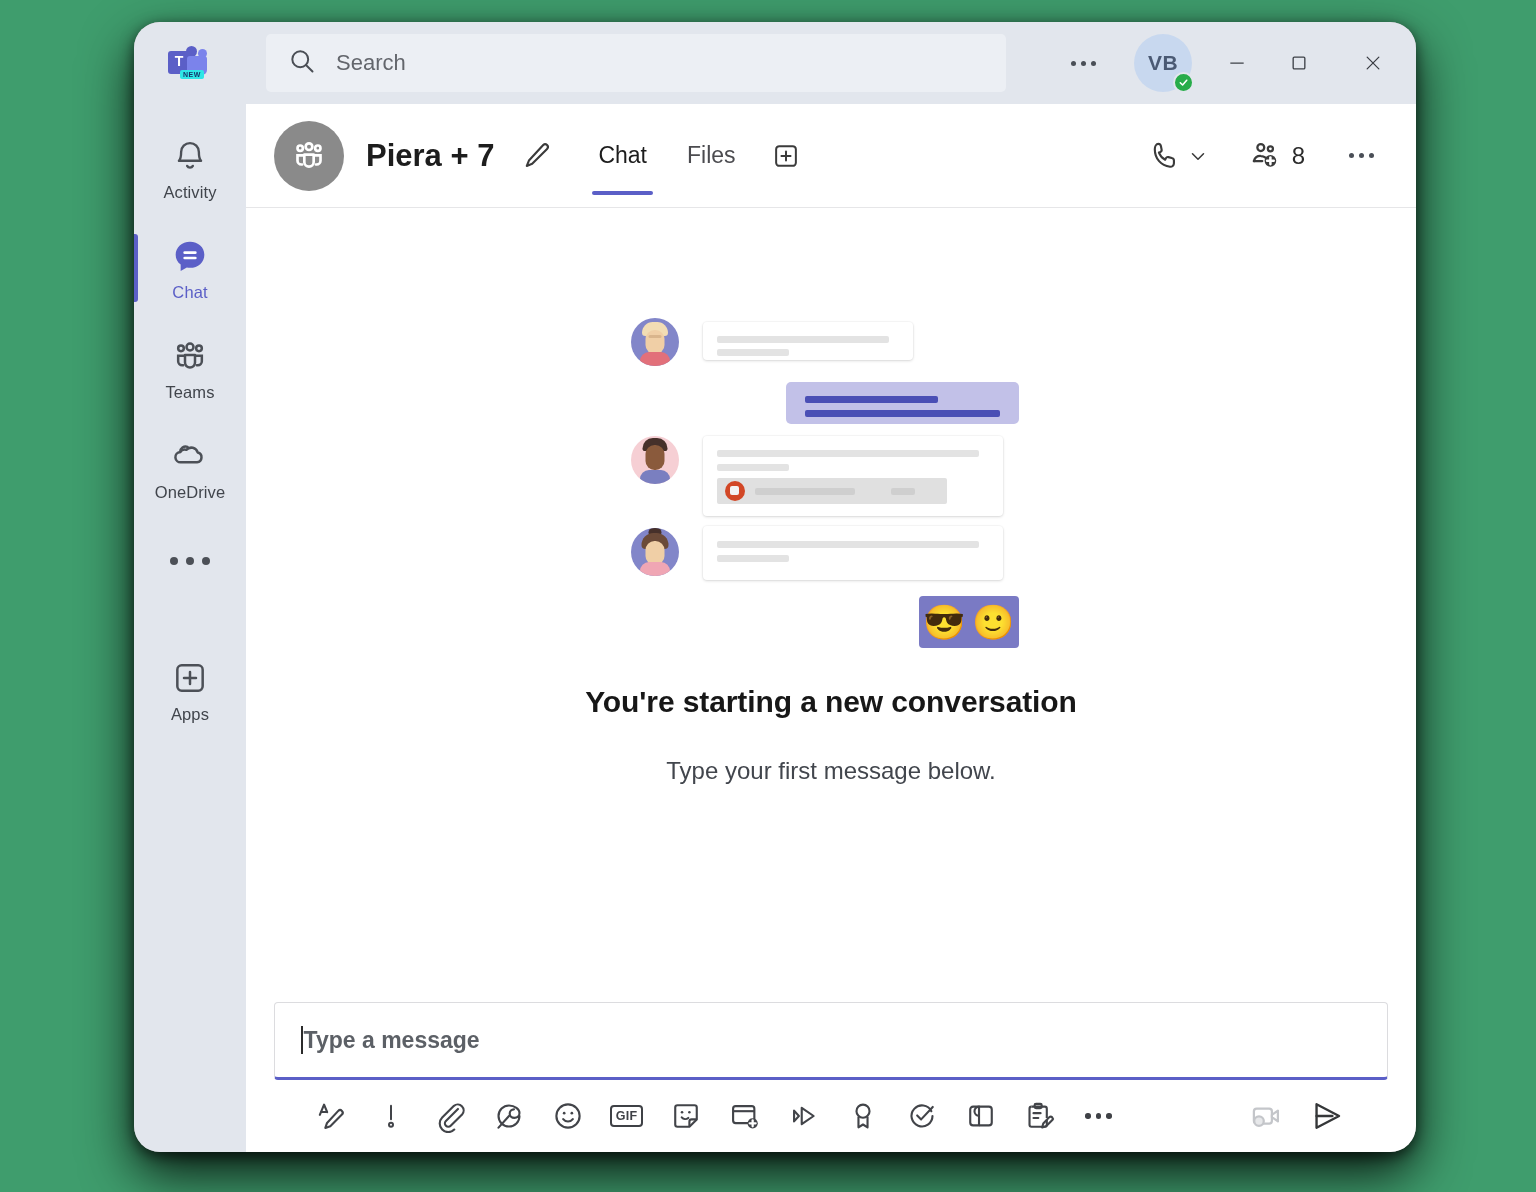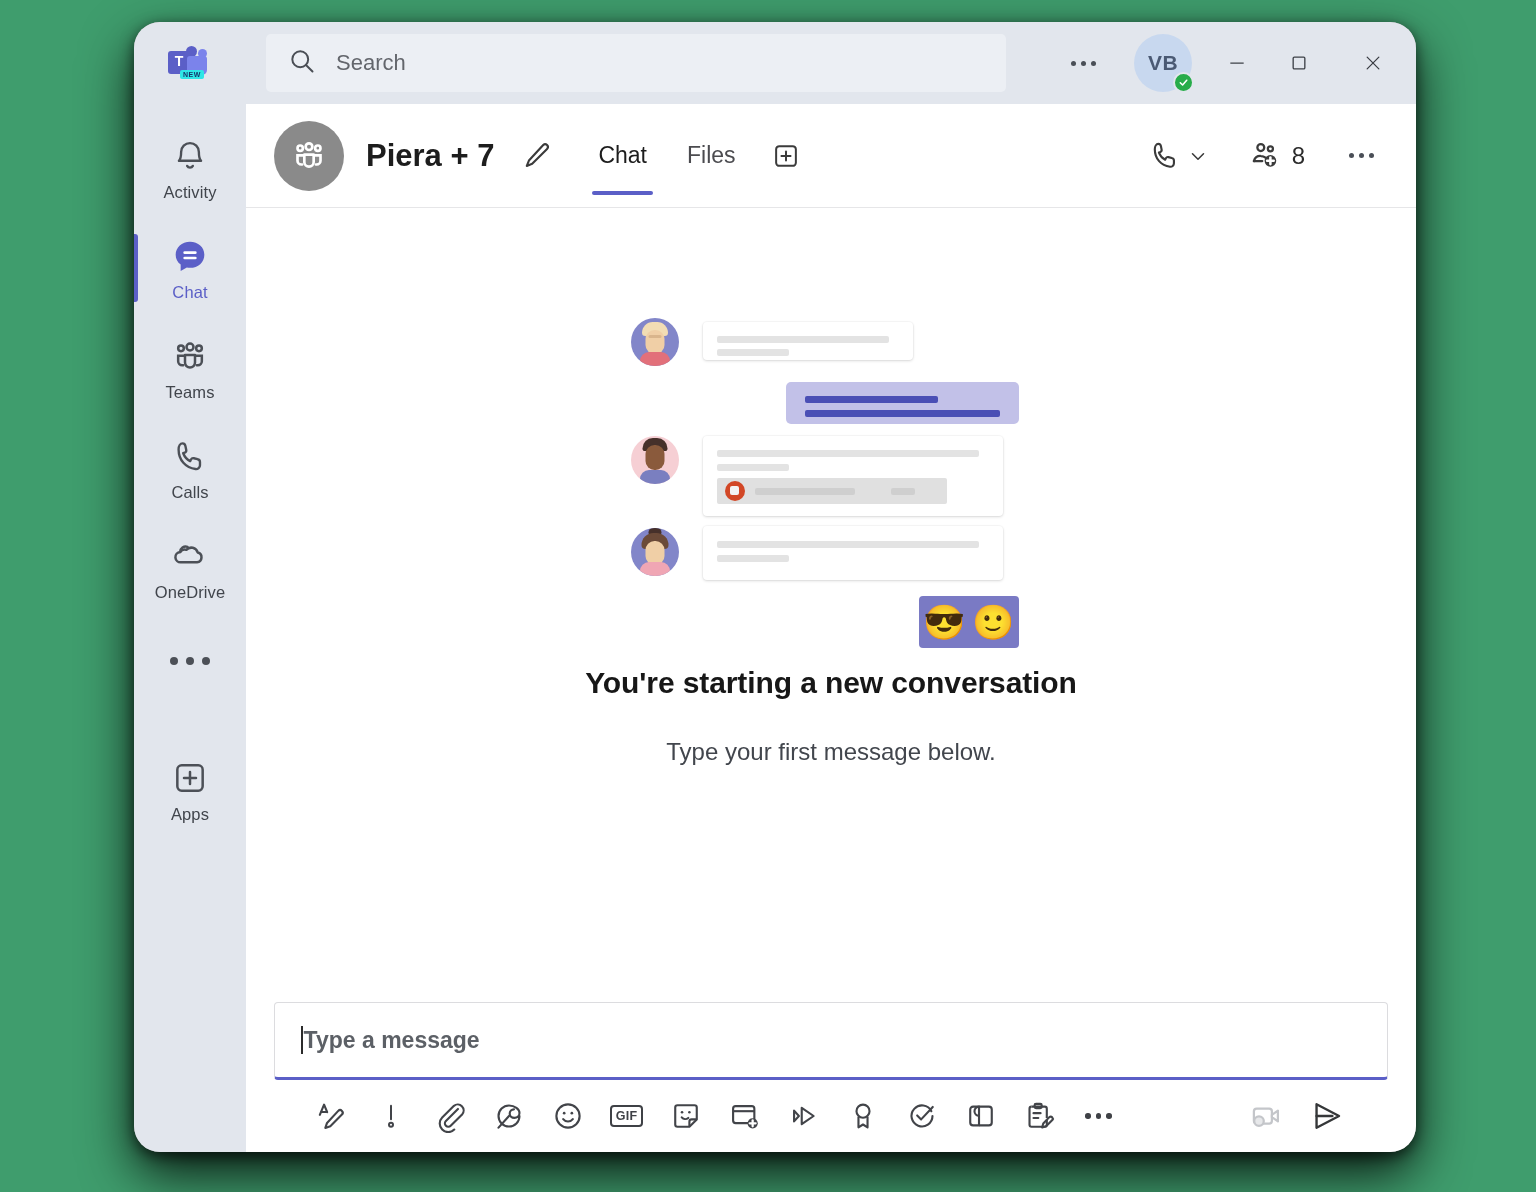--- a/index.html
+++ b/index.html
@@ -291,21 +291,21 @@
     justify-content: center;
     gap: 6px;
     font-size: 34px;
     line-height: 1;
   }
 
   .empty-title {
     font-size: 30px;
     font-weight: bold;
     color: #171717;
-    margin-top: 8px;
+    margin-top: 27px;
     letter-spacing: -0.1px;
   }
   .empty-sub {
     font-size: 24px;
     color: #42464d;
     margin-top: 38px;
   }
 
   
   .compose-wrap { padding: 0 28px 0 28px; flex: 0 0 auto; }
@@ -444,28 +444,20 @@
               <circle cx="17.4" cy="7.4" r="1.7"></circle>
             <path d="M9 11.4h6v4.5a3 3 0 0 1-3 3 3 3 0 0 1-3-3z" stroke-linejoin="round"></path>
             <path d="M8.4 11.8H4.9v3.4a2.4 2.4 0 0 0 2.4 2.4h.6" stroke-linecap="round"></path>
             <path d="M15.6 11.8h3.5v3.4a2.4 2.4 0 0 1-2.4 2.4h-.6" stroke-linecap="round"></path>
           </svg>
         </span>
         <span class="lbl">Teams</span>
       </div>
 
 
-      <div class="rail-item">
-        <span class="rail-icon">
-          <svg width="38" height="38" viewBox="0 0 24 24" fill="none" stroke="#4c5057" stroke-width="1.5" stroke-linejoin="round">
-            <path d="M7.3 3.4c1 0 1.6.7 1.8 1.6l.5 2.4c.2.9-.2 1.5-.9 1.8l-1 .4c.9 2.3 2.4 4 4.4 5l.5-1c.4-.7 1-1 1.8-.8l2.4.6c.9.2 1.5.9 1.5 1.8v2c0 1.5-1.3 2.6-2.8 2.4C9.3 18.8 4.8 14 4.8 7.2c0-2 1-3.8 2.5-3.8z"></path>
-          </svg>
-        </span>
-        <span class="lbl">Calls</span>
-      </div>
 
       <div class="rail-item">
         <span class="rail-icon">
           <svg width="40" height="40" viewBox="0 0 24 24" fill="none" stroke="#4c5057" stroke-width="1.5" stroke-linejoin="round">
             <path d="M9.8 8.3a4 4 0 0 1 6.8 1.6 3 3 0 0 1-.4 5.9H6.6a3.1 3.1 0 0 1-.5-6.2 3.4 3.4 0 0 1 3.7-1.3z"></path>
             <path d="M6.1 9.6a3.3 3.3 0 0 1 4.4-3.1" stroke-linecap="round"></path>
           </svg>
         </span>
         <span class="lbl">OneDrive</span>
       </div>

